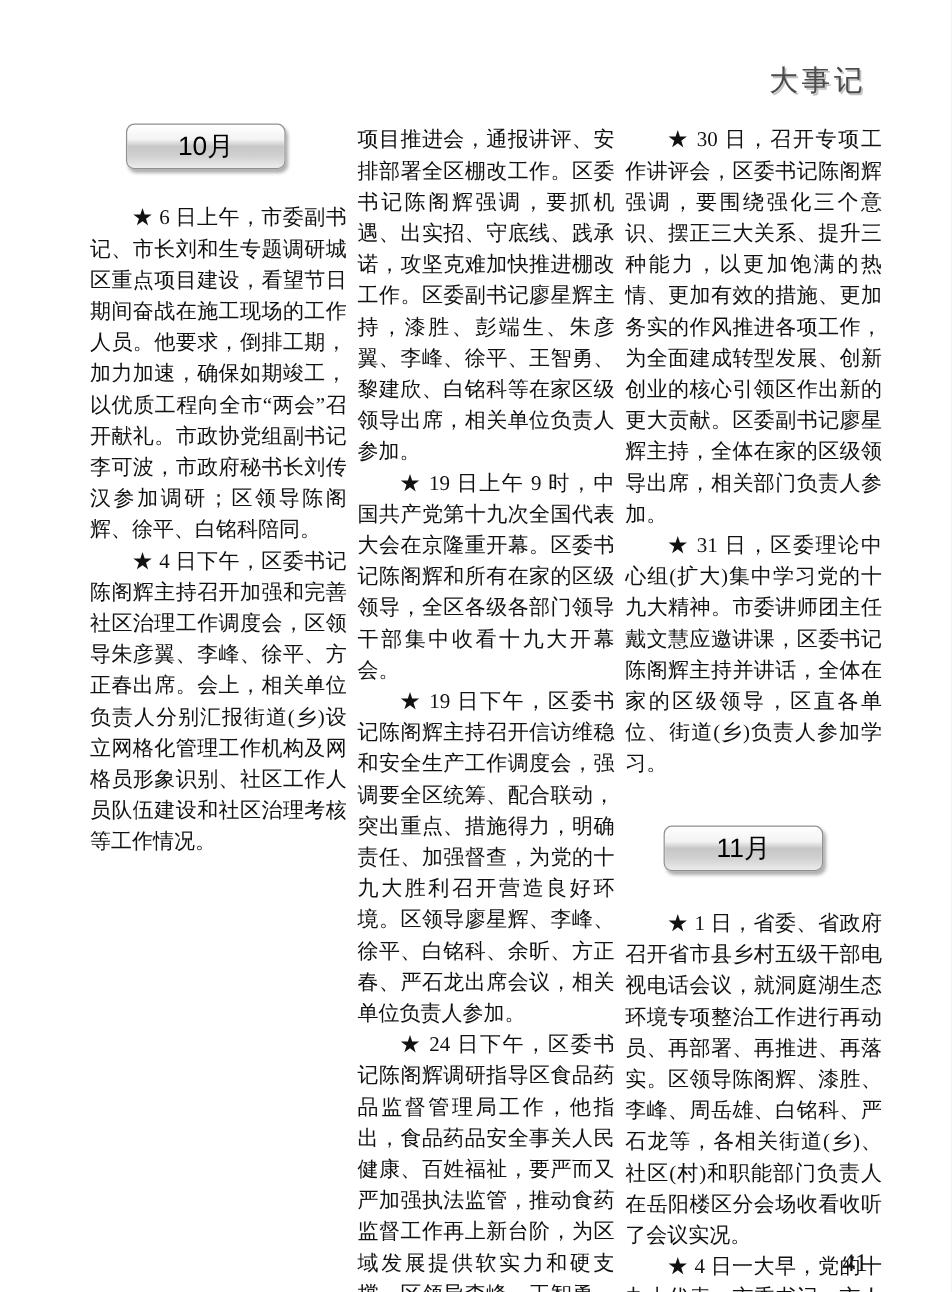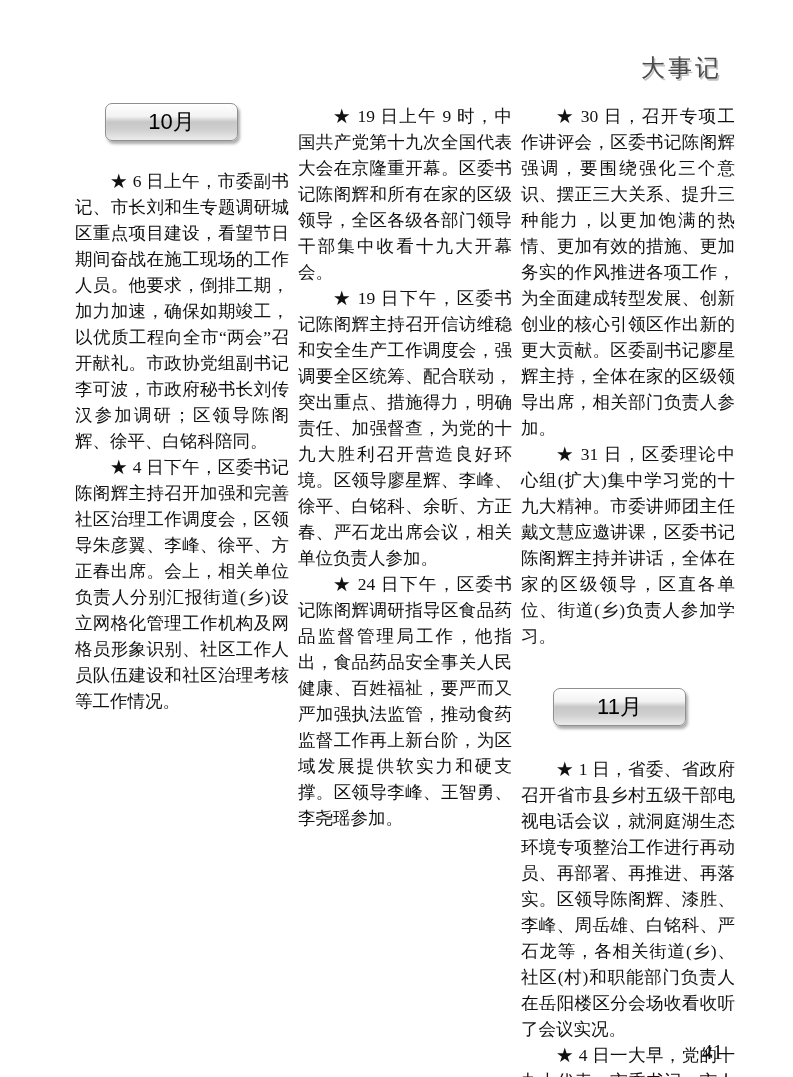--- a/index.html
+++ b/index.html
@@ -107,20 +107,21 @@
     <div class="col">
       <div class="month-button mb-oct">
         <span>10月</span>
       </div>
       <p class="para indent">★ 6 日上午，市委副书记、市长刘和生专题调研城区重点项目建设，看望节日期间奋战在施工现场的工作人员。他要求，倒排工期，加力加速，确保如期竣工，以优质工程向全市“两会”召开献礼。市政协党组副书记李可波，市政府秘书长刘传汉参加调研；区领导陈阁辉、徐平、白铭科陪同。</p>
       <p class="para indent">★ 4 日下午，区委书记陈阁辉主持召开加强和完善社区治理工作调度会，区领导朱彦翼、李峰、徐平、方正春出席。会上，相关单位负责人分别汇报街道(乡)设立网格化管理工作机构及网格员形象识别、社区工作人员队伍建设和社区治理考核等工作情况。</p>
 
     </div>
 
     <div class="col">
+      <p class="para">项目推进会，通报讲评、安排部署全区棚改工作。区委书记陈阁辉强调，要抓机遇、出实招、守底线、践承诺，攻坚克难加快推进棚改工作。区委副书记廖星辉主持，漆胜、彭端生、朱彦翼、李峰、徐平、王智勇、黎建欣、白铭科等在家区级领导出席，相关单位负责人参加。</p>
       <p class="para indent">★ 19 日上午 9 时，中国共产党第十九次全国代表大会在京隆重开幕。区委书记陈阁辉和所有在家的区级领导，全区各级各部门领导干部集中收看十九大开幕会。</p>
       <p class="para indent">★ 19 日下午，区委书记陈阁辉主持召开信访维稳和安全生产工作调度会，强调要全区统筹、配合联动，突出重点、措施得力，明确责任、加强督查，为党的十九大胜利召开营造良好环境。区领导廖星辉、李峰、徐平、白铭科、余昕、方正春、严石龙出席会议，相关单位负责人参加。</p>
       <p class="para indent">★ 24 日下午，区委书记陈阁辉调研指导区食品药品监督管理局工作，他指出，食品药品安全事关人民健康、百姓福祉，要严而又严加强执法监管，推动食药监督工作再上新台阶，为区域发展提供软实力和硬支撑。区领导李峰、王智勇、李尧瑶参加。</p>
     </div>
 
     <div class="col">
       <p class="para indent">★ 30 日，召开专项工作讲评会，区委书记陈阁辉强调，要围绕强化三个意识、摆正三大关系、提升三种能力，以更加饱满的热情、更加有效的措施、更加务实的作风推进各项工作，为全面建成转型发展、创新创业的核心引领区作出新的更大贡献。区委副书记廖星辉主持，全体在家的区级领导出席，相关部门负责人参加。</p>
       <p class="para indent">★ 31 日，区委理论中心组(扩大)集中学习党的十九大精神。市委讲师团主任戴文慧应邀讲课，区委书记陈阁辉主持并讲话，全体在家的区级领导，区直各单位、街道(乡)负责人参加学习。</p>
       <div class="month-button mb-nov">
         <span>11月</span>

